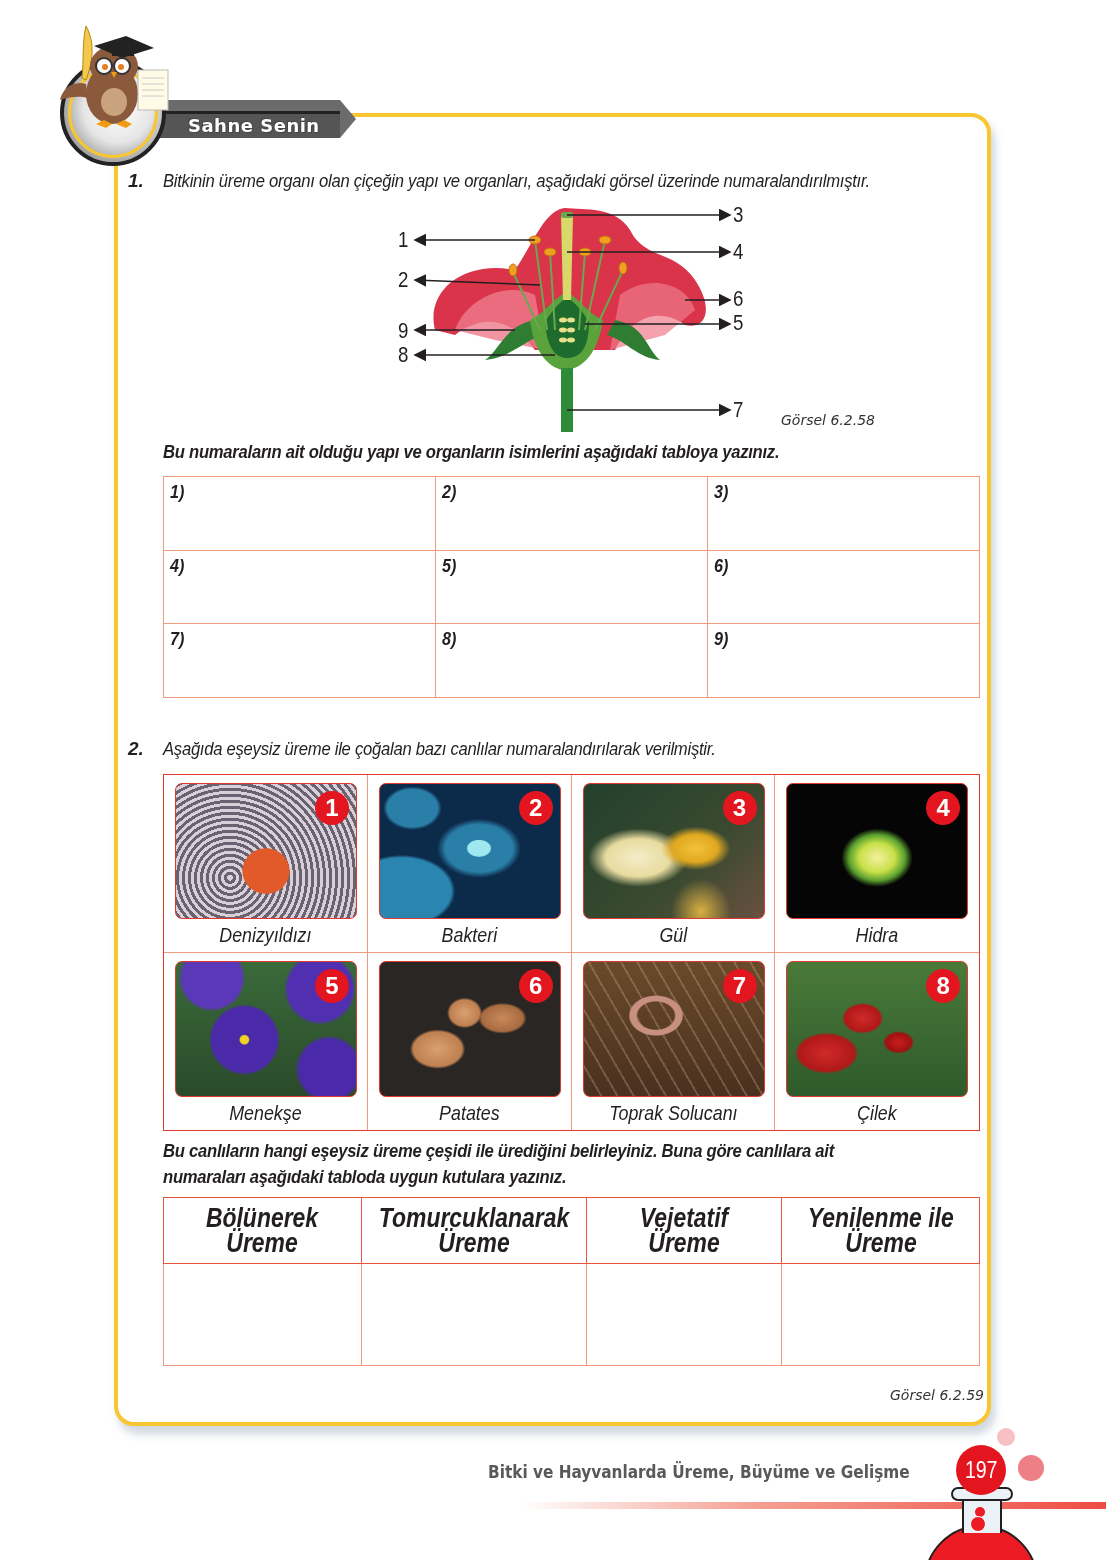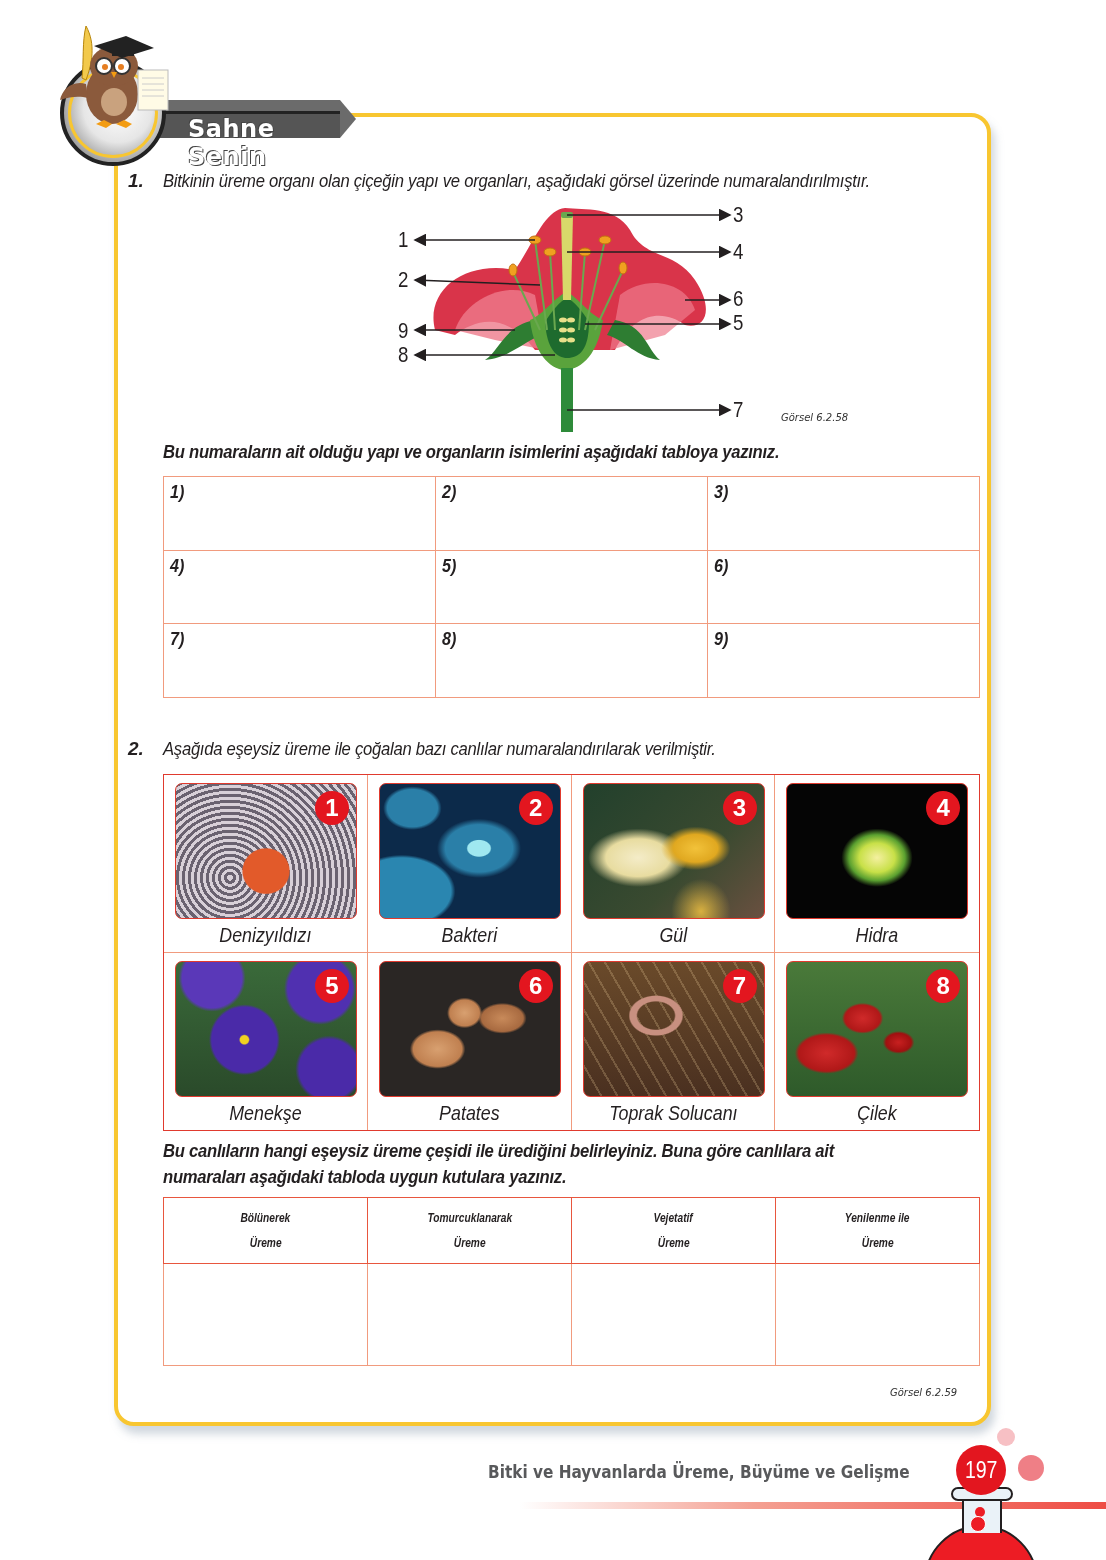--- a/index.html
+++ b/index.html
@@ -32,52 +32,52 @@
   }
   .banner-bar {
     position: absolute; left: 10px; top: 14px; width: 180px; height: 24px; background: #555;
   }
   .banner-tip {
     position: absolute; left: 190px; top: 0; width: 0; height: 0;
     border-top: 19px solid transparent; border-bottom: 19px solid transparent; border-left: 16px solid #6b6b6b;
   }
   .banner-label {
     position: absolute; left: 38px; top: 15px; font-family: "DejaVu Sans", sans-serif; font-weight: bold;
-    font-size: 24px; color: #fff; letter-spacing: 0.5px;
+    font-size: 18px; color: #fff; letter-spacing: 0.5px;
     text-shadow: -1px -1px 0 #444, 1px 1px 0 #444;
   }
   .owl { position: absolute; left: 56px; top: 24px; width: 120px; height: 112px; }
 
   
   .q-number { position: absolute; font-weight: bold; font-style: italic; font-size: 19px; color: #231f20; }
   .q-text { position: absolute; font-style: italic; font-size: 18.5px; color: #231f20; letter-spacing: -0.3px; transform: scaleX(0.9); transform-origin: left top; white-space: nowrap; }
   .q-bold { position: absolute; font-weight: bold; font-style: italic; font-size: 18.5px; color: #231f20; letter-spacing: -0.3px; transform: scaleX(0.9); transform-origin: left top; white-space: nowrap; }
 
   
   .diagram { position: absolute; left: 385px; top: 200px; width: 400px; height: 232px; }
   .diagram-label { position: absolute; font-size: 22px; color: #231f20; transform: scaleX(0.85); }
-  .caption { position: absolute; font-family: "DejaVu Sans", sans-serif; font-style: italic; font-size: 10px; color: #333; }
+  .caption { position: absolute; font-family: "DejaVu Sans", sans-serif; font-style: italic; font-size: 14px; color: #333; }
 
   
   .table1 { position: absolute; left: 163px; top: 476px; width: 817px; height: 222px; border: 1.5px solid #e03a2e; border-collapse: collapse; }
   .table1 td { border: 1.5px solid #f19b7e; vertical-align: top; padding: 4px 6px; height: 73px; width: 33.33%; }
   .cell-label { font-weight: bold; font-style: italic; font-size: 19px; color: #231f20; transform: scaleX(0.85); transform-origin: left top; display: inline-block; }
 
   
   .org-grid { position: absolute; left: 163px; top: 774px; width: 817px; height: 357px; border: 1.5px solid #e03a2e; display: grid; grid-template-columns: repeat(4, 1fr); grid-template-rows: repeat(2, 1fr); }
   .org-cell { border-right: 1.5px solid #f19b7e; border-bottom: 1.5px solid #f19b7e; position: relative; }
   .org-cell:nth-child(4n) { border-right: none; }
   .org-cell:nth-child(n+5) { border-bottom: none; }
   .org-photo { position: absolute; left: 11px; top: 8px; width: 182px; height: 136px; border-radius: 7px; border: 1.5px solid #e03a2e; overflow: hidden; }
   .org-num { position: absolute; right: 7px; top: 7px; width: 34px; height: 34px; border-radius: 50%; background: #e3161f; color: #fff; font-weight: bold; font-size: 24px; line-height: 34px; text-align: center; transform: scaleX(1); }
   .org-name { position: absolute; left: 0; right: 0; top: 148px; text-align: center; font-style: italic; font-size: 21px; color: #231f20; transform: scaleX(0.85); }
 
   
   .table2 { position: absolute; left: 163px; top: 1197px; width: 817px; height: 168px; border: 1.5px solid #e03a2e; border-collapse: collapse; }
-  .table2 th { border: 1.5px solid #e8563e; height: 66px; width: 25%; font-weight: bold; font-style: italic; font-size: 12px; color: #231f20; line-height: 25px; vertical-align: middle; text-align: center; }
+  .table2 th { border: 1.5px solid #e8563e; height: 66px; width: 25%; font-weight: bold; font-style: italic; font-size: 27px; color: #231f20; line-height: 25px; vertical-align: middle; text-align: center; }
   .table2 th span { display: inline-block; transform: scaleX(0.85); }
   .table2 td { border: 1.5px solid #f19b7e; height: 102px; }
 
   
   .footer-text { position: absolute; left: 488px; top: 1462px; font-family: "DejaVu Sans", sans-serif; font-weight: bold; font-size: 17px; color: #58595b; transform: scaleX(0.9); transform-origin: left top; white-space: nowrap; }
   .footer-line { position: absolute; left: 520px; top: 1502px; width: 586px; height: 7px; background: linear-gradient(to right, rgba(239,83,80,0) 0%, #f4a092 40%, #ee4c44 100%); }
   .flask-body { position: absolute; left: 924px; top: 1525px; width: 114px; height: 90px; border-radius: 57px 57px 0 0; background: #ed1c24; border: 2px solid #231f20; }
   .flask-neck { position: absolute; left: 962px; top: 1497px; width: 40px; height: 36px; background: #eaf2f8; border-left: 2px solid #231f20; border-right: 2px solid #231f20; }
   .flask-lip { position: absolute; left: 951px; top: 1487px; width: 62px; height: 14px; border-radius: 7px; background: #eaf2f8; border: 2px solid #231f20; }
   .flask-bubble { position: absolute; border-radius: 50%; background: #ed1c24; }

